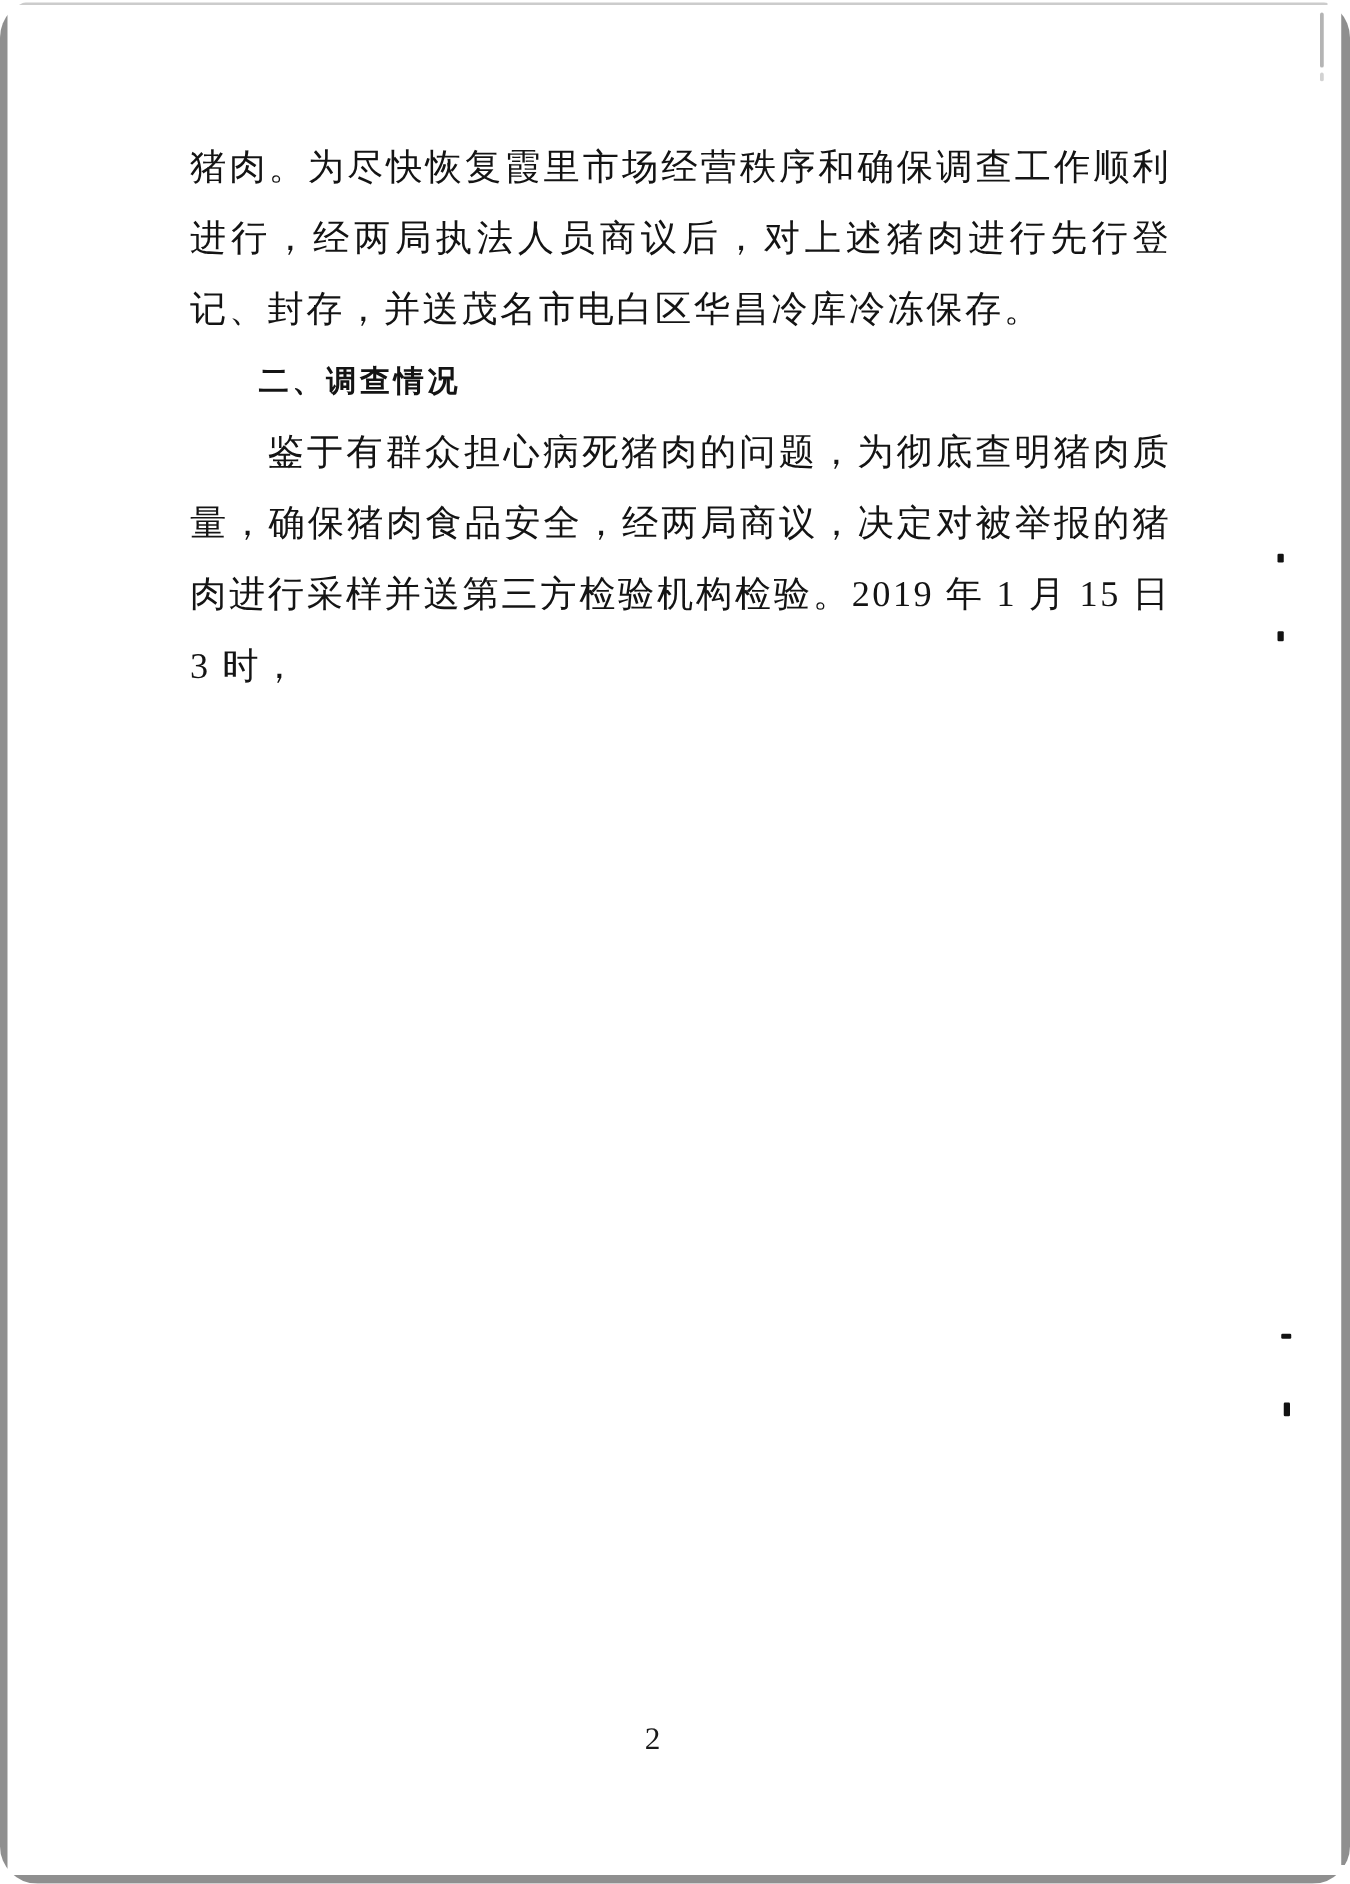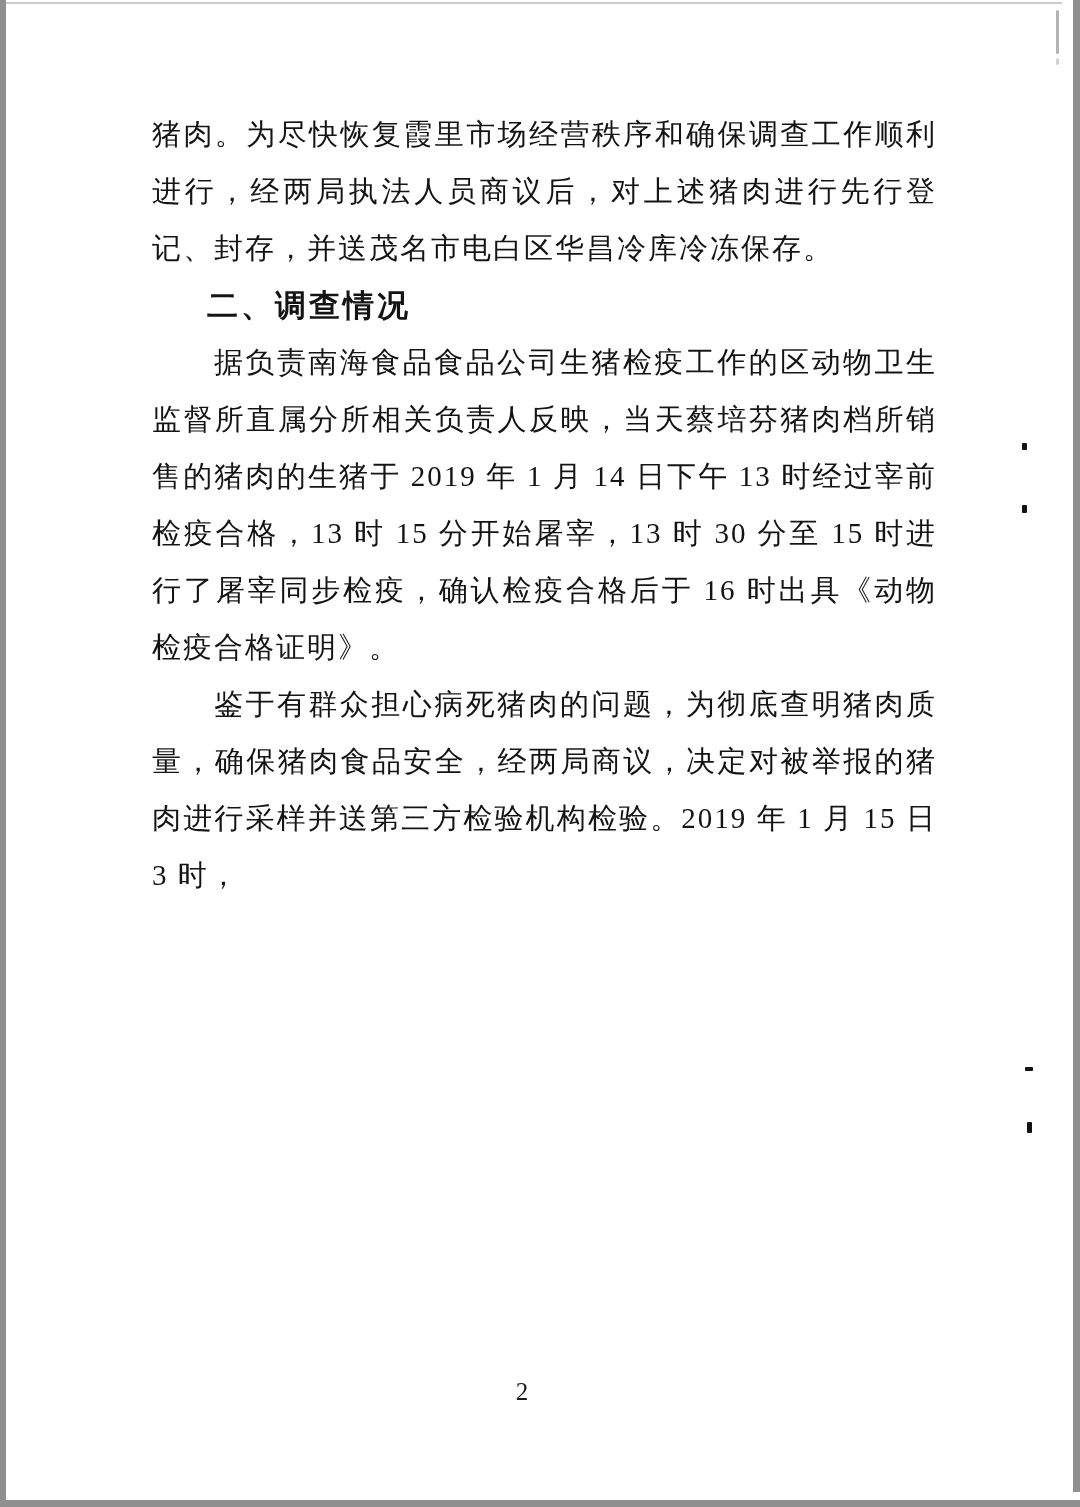--- a/index.html
+++ b/index.html
@@ -10,20 +10,21 @@
     --paper:#ffffff;
   }
   html,body{margin:0;padding:0;background:#ffffff;}
   .stage{
     position:relative;
     width:1080px;height:1507px;
     background:var(--paper);
     overflow:hidden;
     font-family:"Liberation Serif", serif;
     color:var(--ink);
+    border-radius:30px;
   }
   
   .edge-left{position:absolute;left:0;top:0;width:6px;height:1507px;background:var(--edge);}
   .edge-right{position:absolute;left:1073px;top:0;width:7px;height:1492px;background:var(--edge);}
   .edge-bottom{position:absolute;left:0;top:1500px;width:1080px;height:7px;background:var(--edge);}
   .top-line{position:absolute;left:6px;top:2px;width:1056px;height:2px;background:var(--topline);}
   .scroll-thumb{position:absolute;left:1056px;top:10px;width:3px;height:44px;background:var(--thumb);border-radius:2px;}
   .scroll-dot{position:absolute;left:1056px;top:58px;width:3px;height:7px;background:#d2d2d2;border-radius:2px;}
   
   .speck{position:absolute;background:#121212;border-radius:1px;}
@@ -42,21 +43,21 @@
     line-height:57px;
     text-align:justify;
     text-justify:inter-ideograph;
     letter-spacing:2px;
     word-break:break-all;
   }
   .blk.indent{text-indent:62px;}
   .blk.heading{
     font-family:"Liberation Sans", sans-serif;
     font-weight:bold;
-    font-size:31px;
+    font-size:24px;
     line-height:57px;
     text-indent:55px;
     text-align:left;
     letter-spacing:3px;
   }
   .page-number{
     position:absolute;
     left:152px;top:1372px;width:740px;
     text-align:center;
     font-size:25px;
@@ -77,19 +78,18 @@
   <div class="scroll-dot"></div>
 
   <div class="speck speck-1"></div>
   <div class="speck speck-2"></div>
   <div class="speck speck-3"></div>
   <div class="speck speck-4"></div>
 
   <div class="doc-body">
       <div class="blk body">猪肉。为尽快恢复霞里市场经营秩序和确保调查工作顺利进行，经两局执法人员商议后，对上述猪肉进行先行登记、封存，并送茂名市电白区华昌冷库冷冻保存。</div>
       <div class="blk heading">二、调查情况</div>
-      <div class="blk body indent">据负责南海食品食品公司生猪检疫工作的区动物卫生监督所直属分所相关负责人反映，当天蔡培芬猪肉档所销售的猪肉的生猪于 2019 年 1 月 14 日下午 13 时经过宰前检疫合格，13 时 15 分开始屠宰，13 时 30 分至 15 时进行了屠宰同步检疫，确认检疫合格后于 16 时出具《动物检疫合格证明》。</div>
       <div class="blk body indent">鉴于有群众担心病死猪肉的问题，为彻底查明猪肉质量，确保猪肉食品安全，经两局商议，决定对被举报的猪肉进行采样并送第三方检验机构检验。2019 年 1 月 15 日 3 时，</div>
     </div>
 
   <div class="page-number">2</div>
 
 </div>
 
 </body></html>

